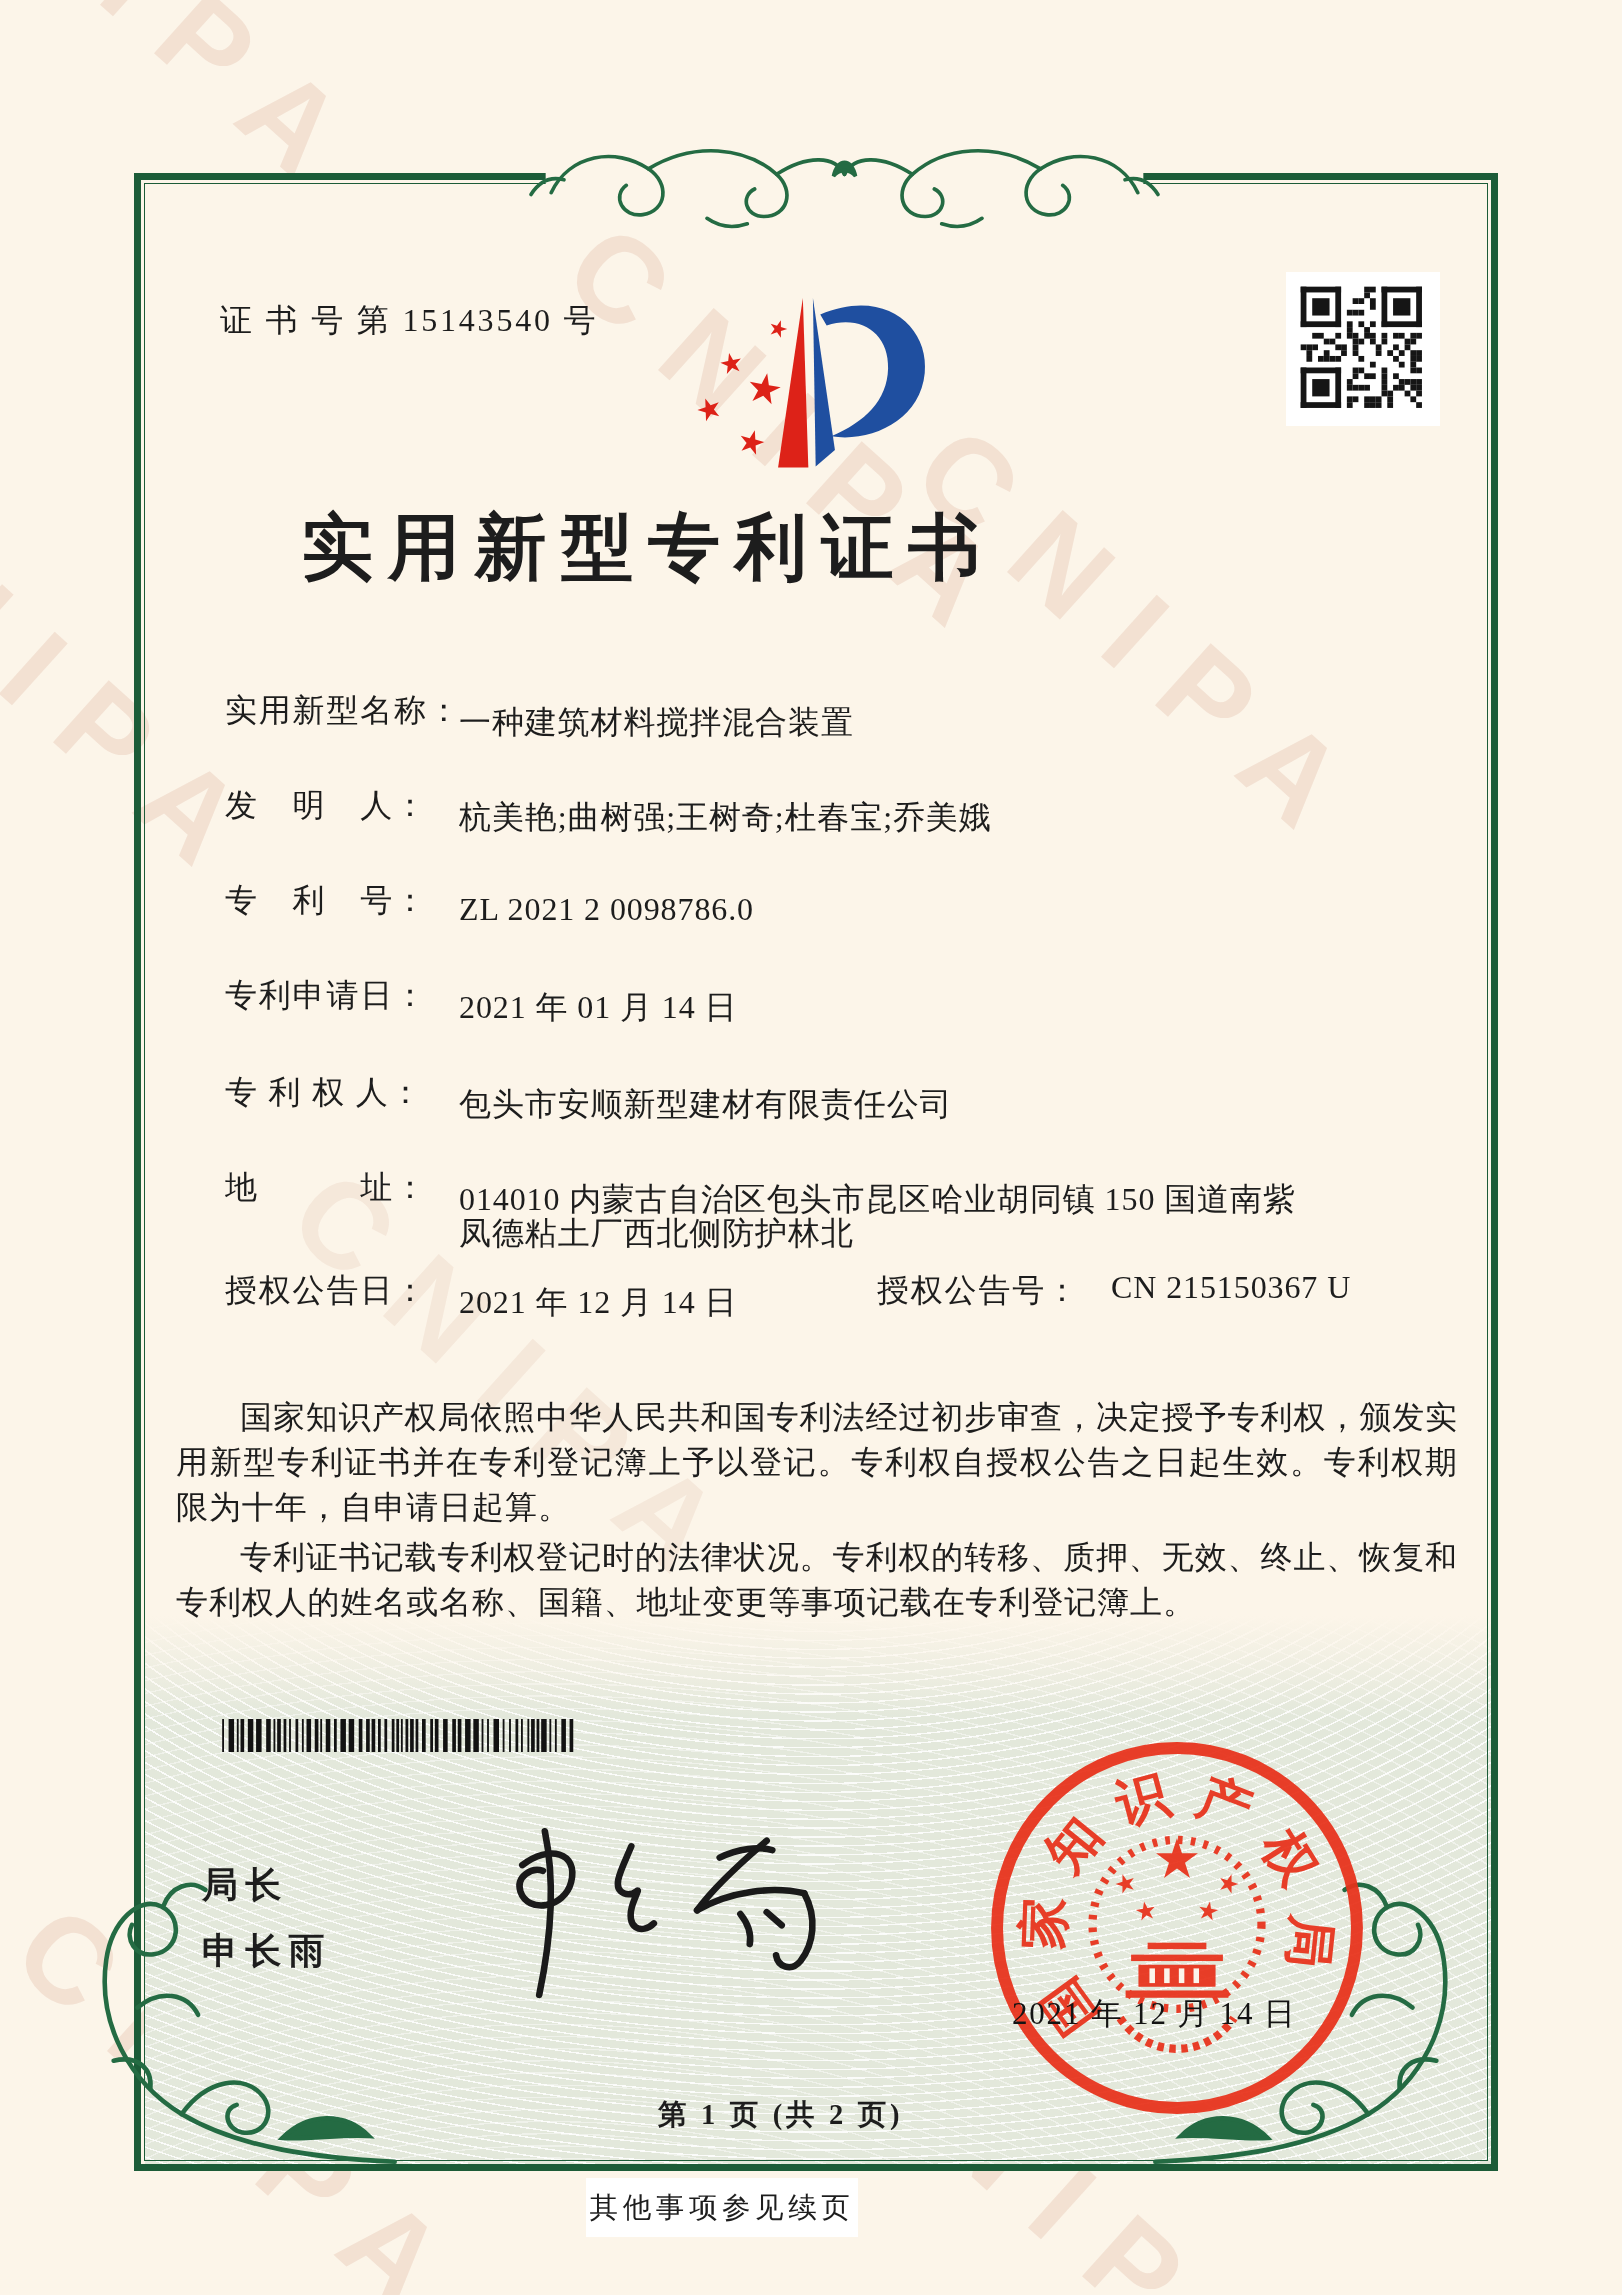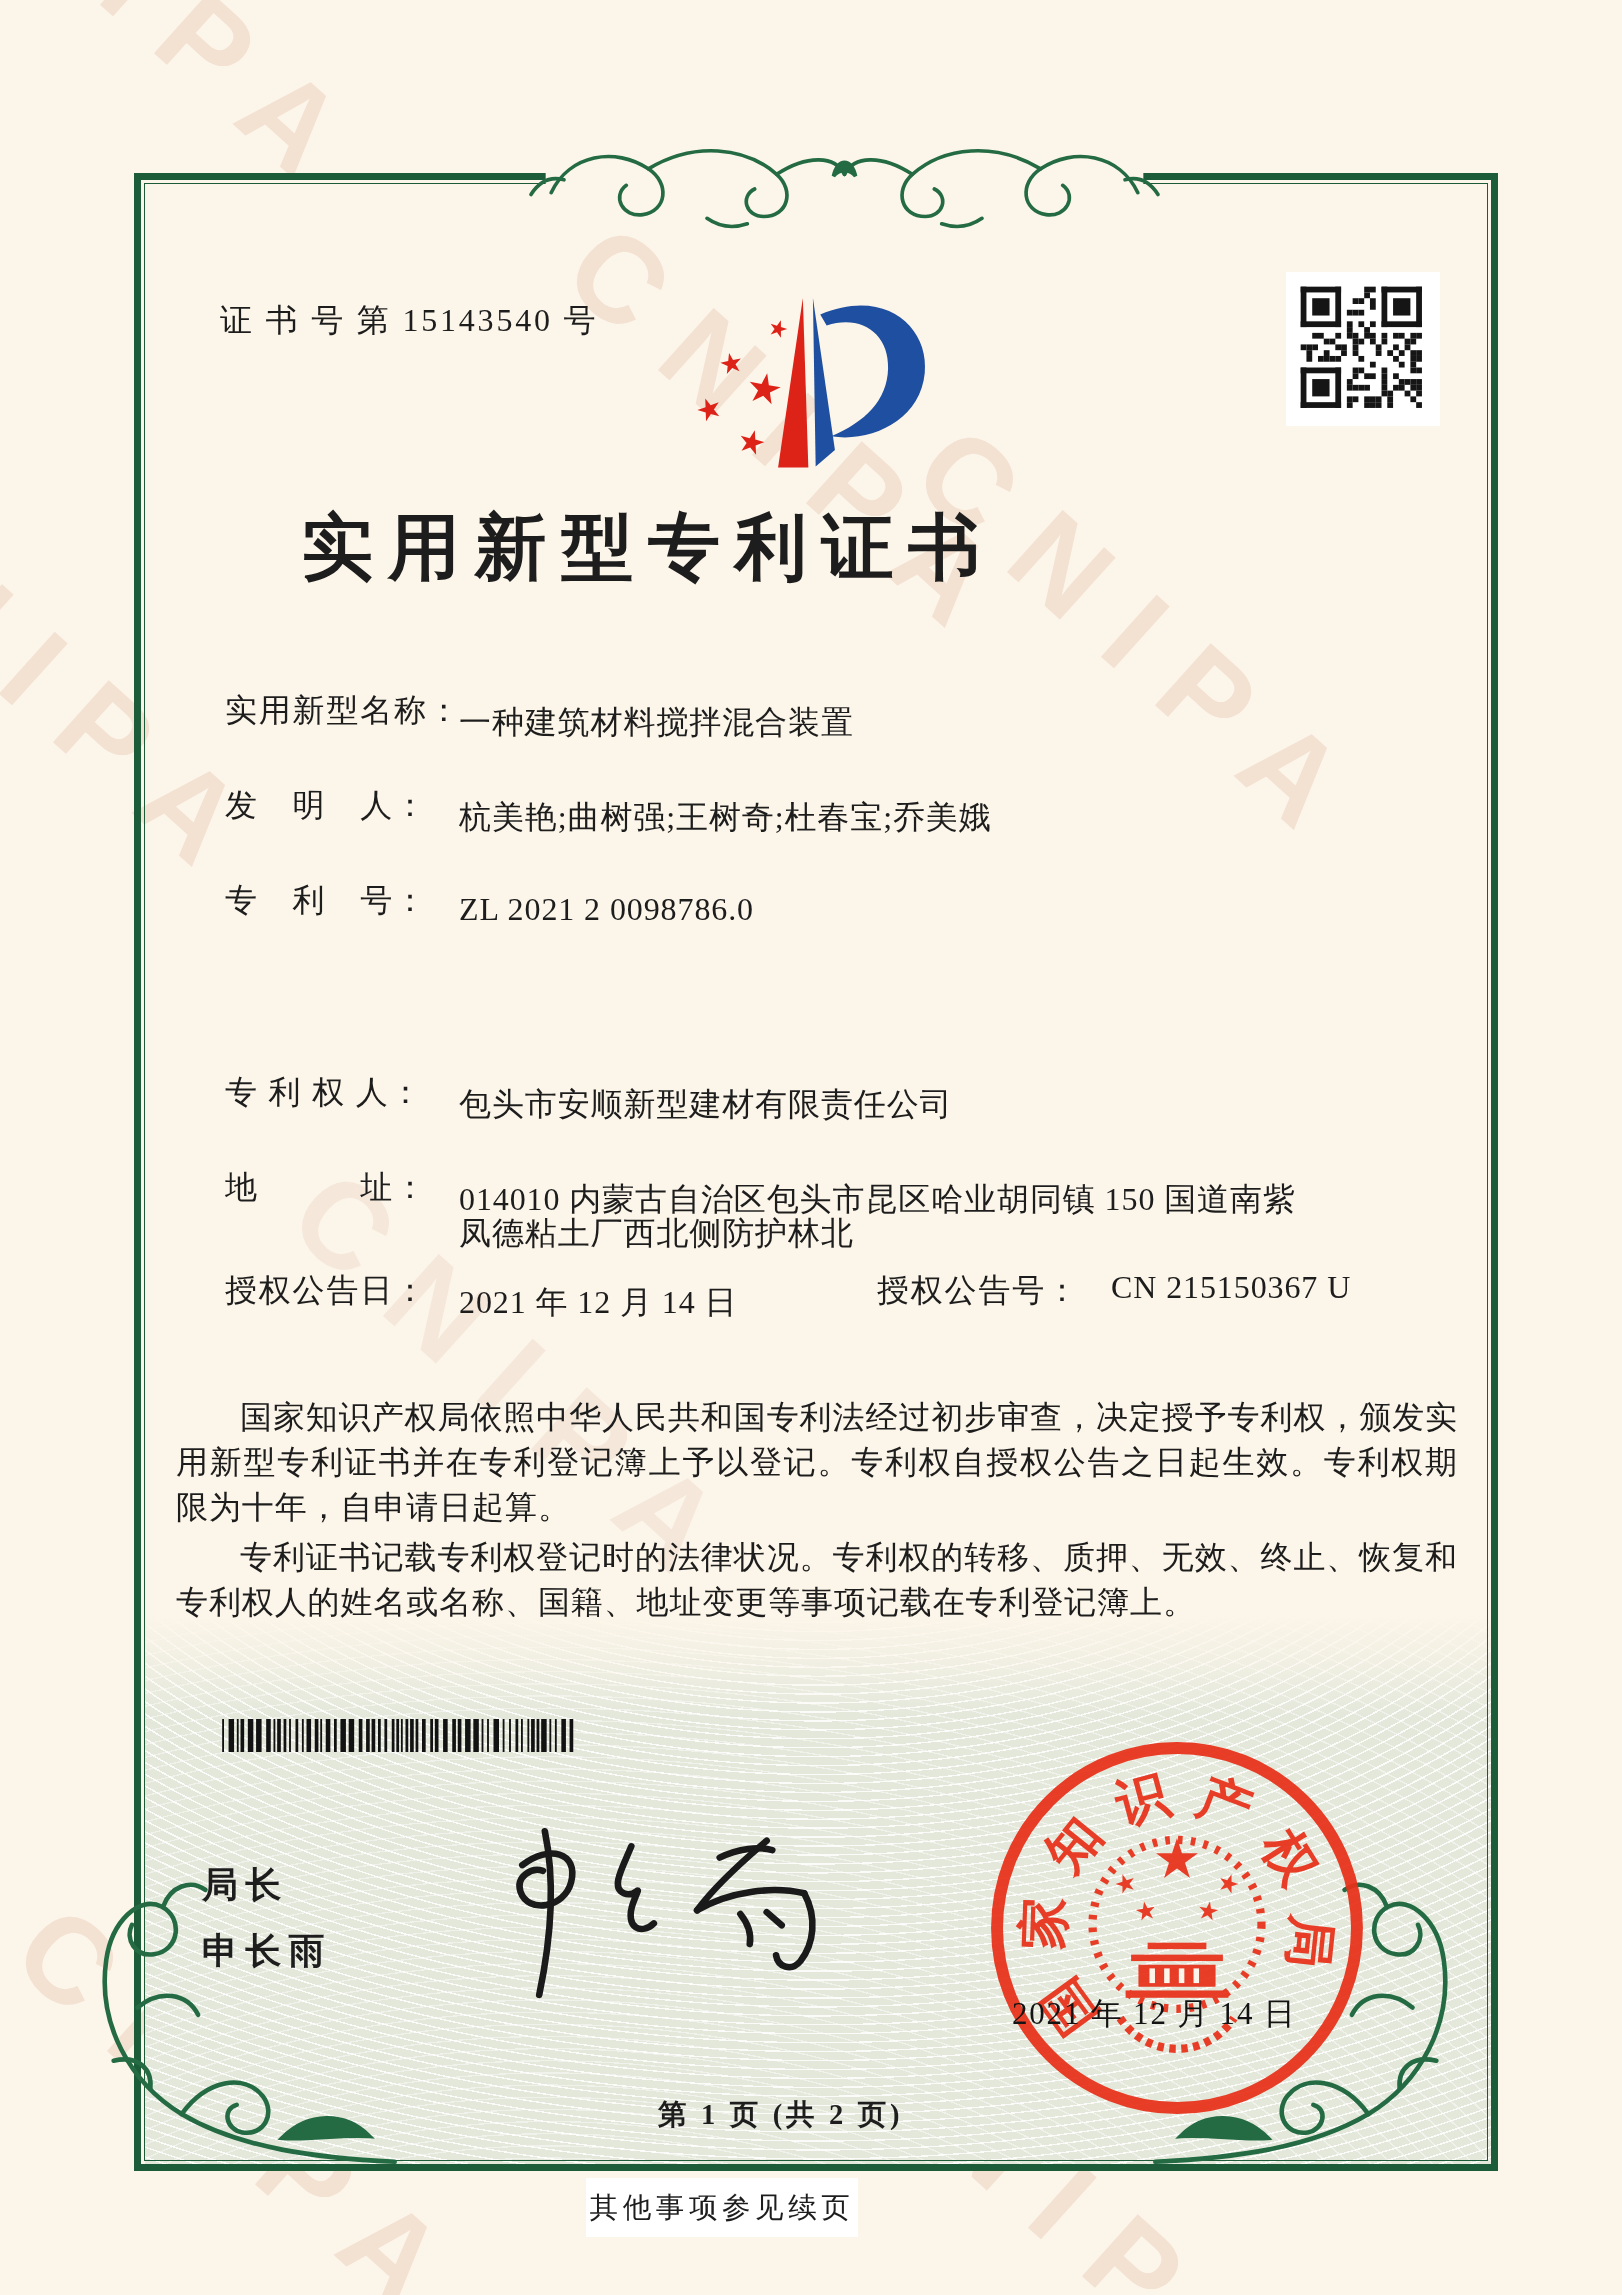--- a/index.html
+++ b/index.html
@@ -267,20 +267,24 @@
     <span class="val">一种建筑材料搅拌混合装置</span>
   </div>
   <div class="row r-inv">
     <span class="lbl">发　明　人：</span>
     <span class="val">杭美艳;曲树强;王树奇;杜春宝;乔美娥</span>
   </div>
   <div class="row r-no">
     <span class="lbl">专　利　号：</span>
     <span class="val">ZL 2021 2 0098786.0</span>
   </div>
+  <div class="row r-date">
+    <span class="lbl">专利申请日：</span>
+    <span class="val">2021 年 01 月 14 日</span>
+  </div>
   <div class="row r-owner">
     <span class="lbl">专 利 权 人：</span>
     <span class="val">包头市安顺新型建材有限责任公司</span>
   </div>
   <div class="row r-addr">
     <span class="lbl">地　　　址：</span>
     <span class="val">014010 内蒙古自治区包头市昆区哈业胡同镇 150 国道南紫</span>
     <span class="val2">凤德粘土厂西北侧防护林北</span>
   </div>
   <div class="row r-grant">

